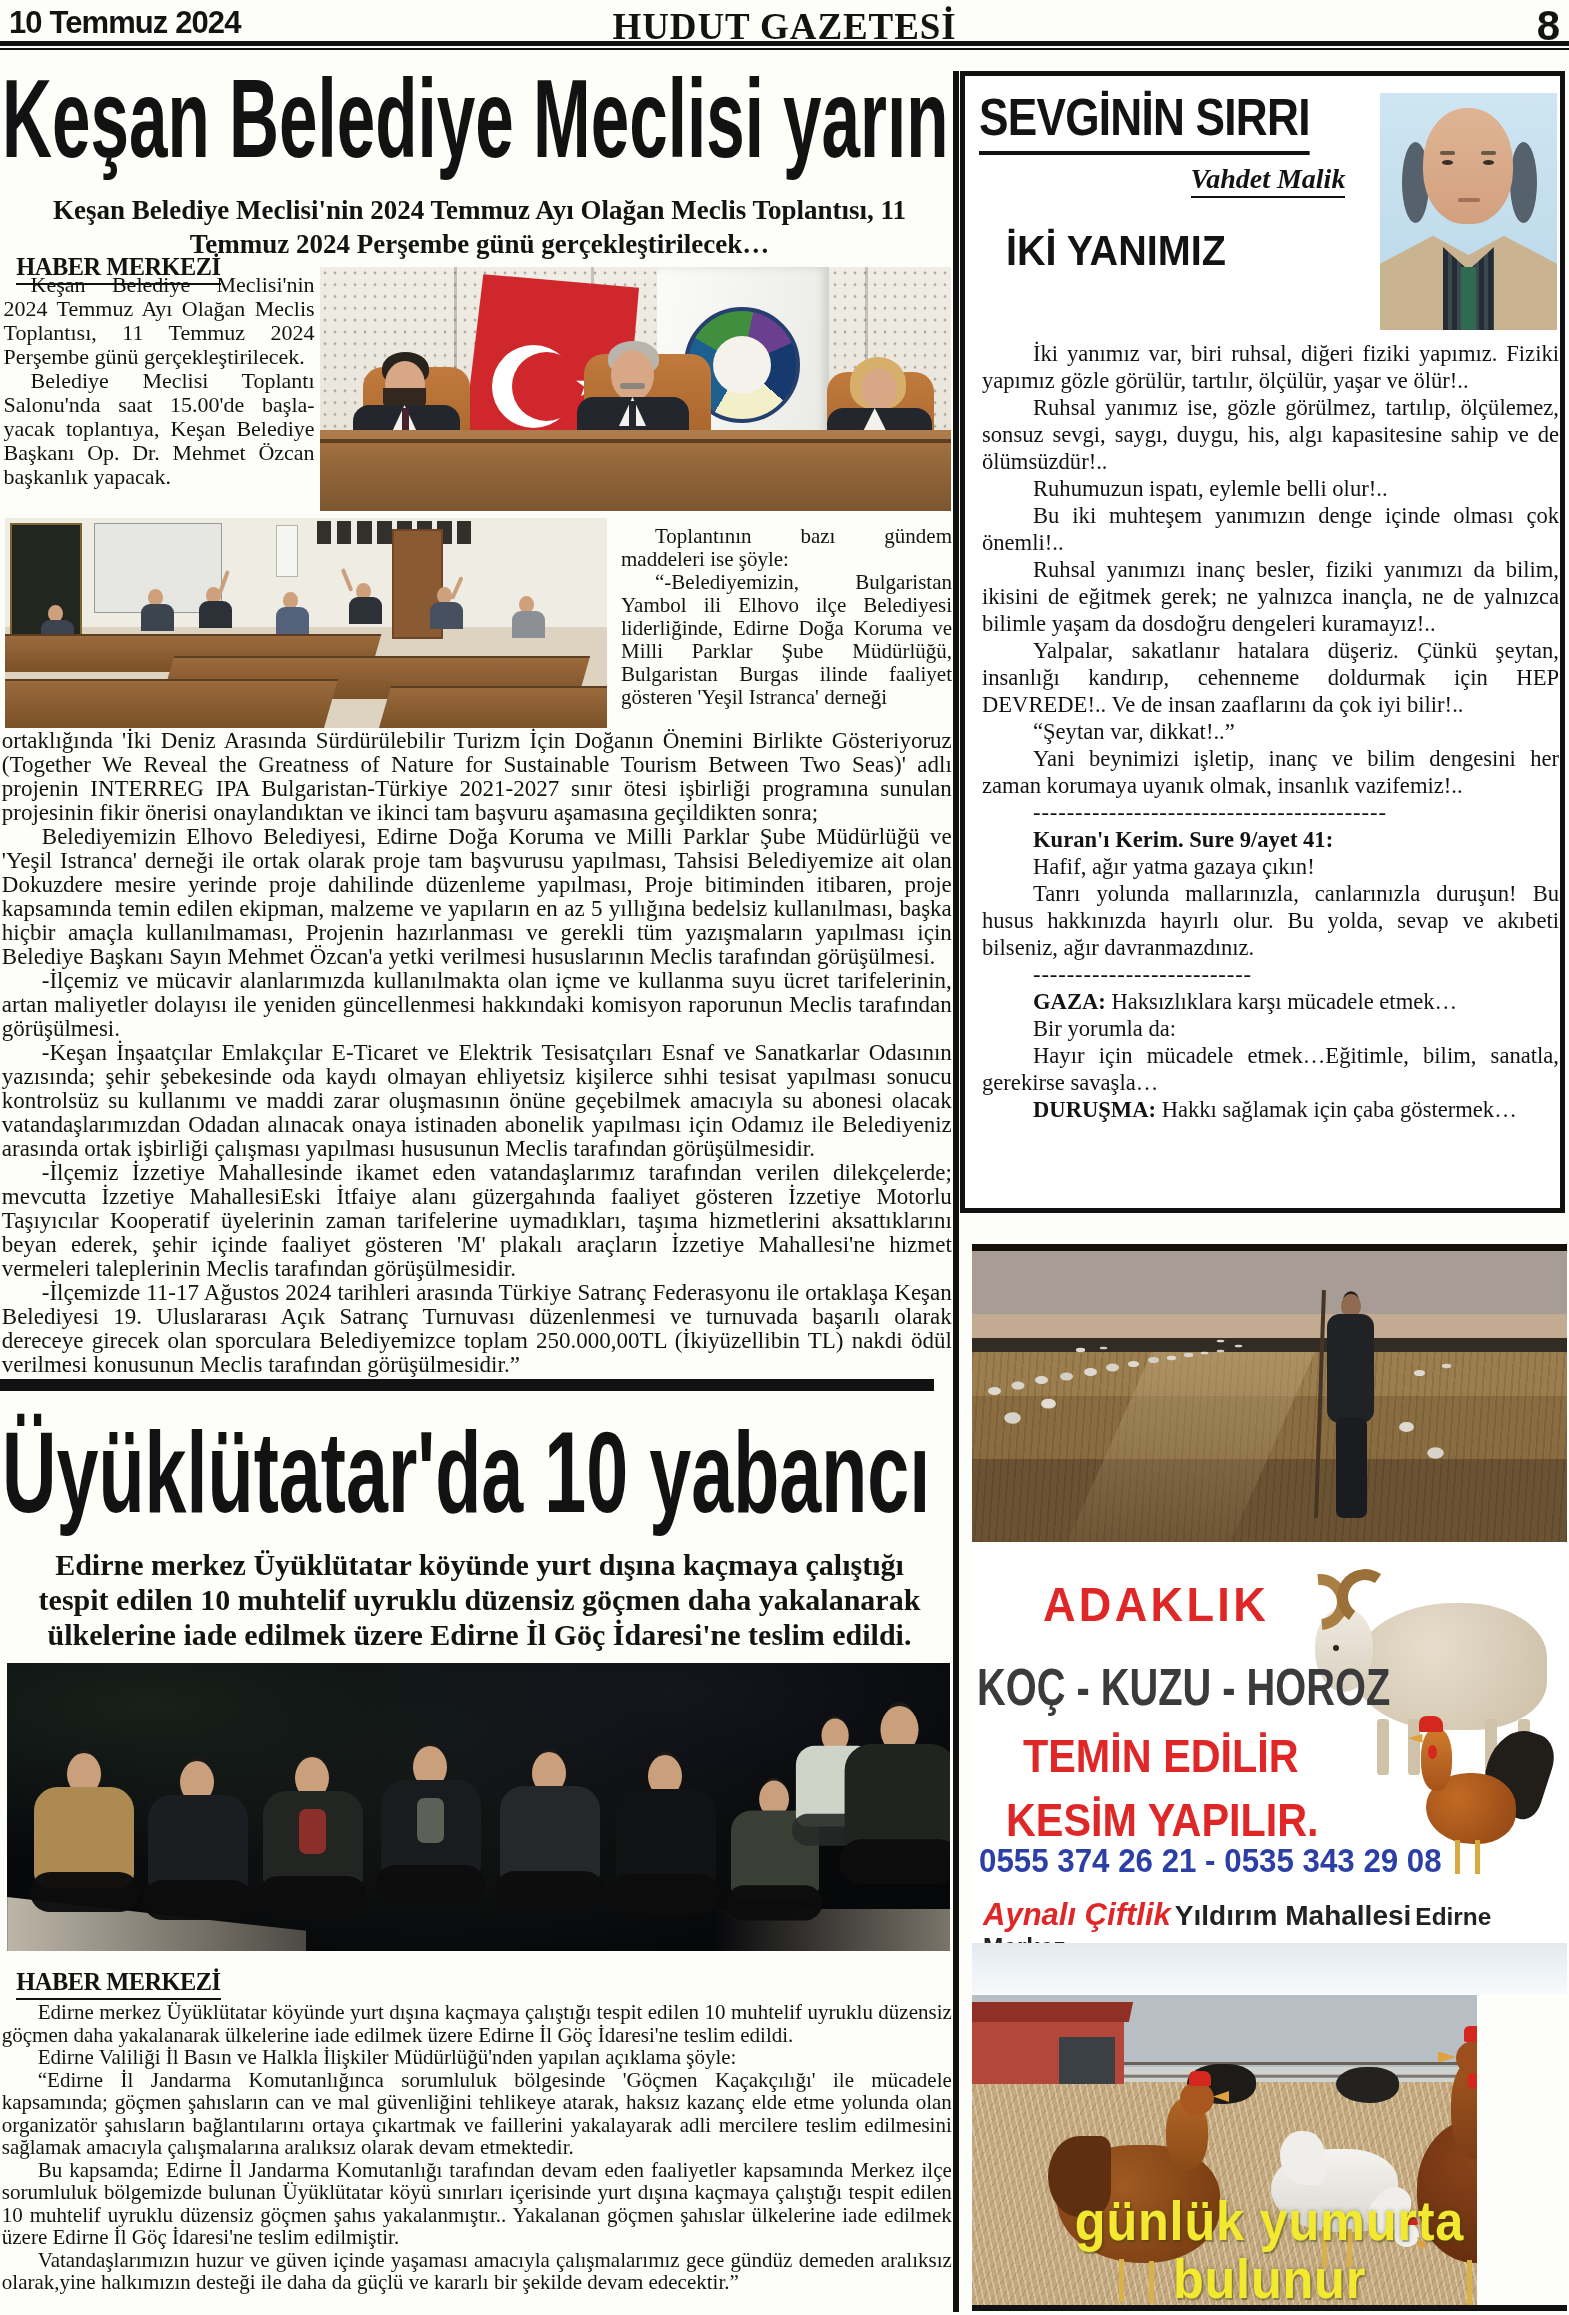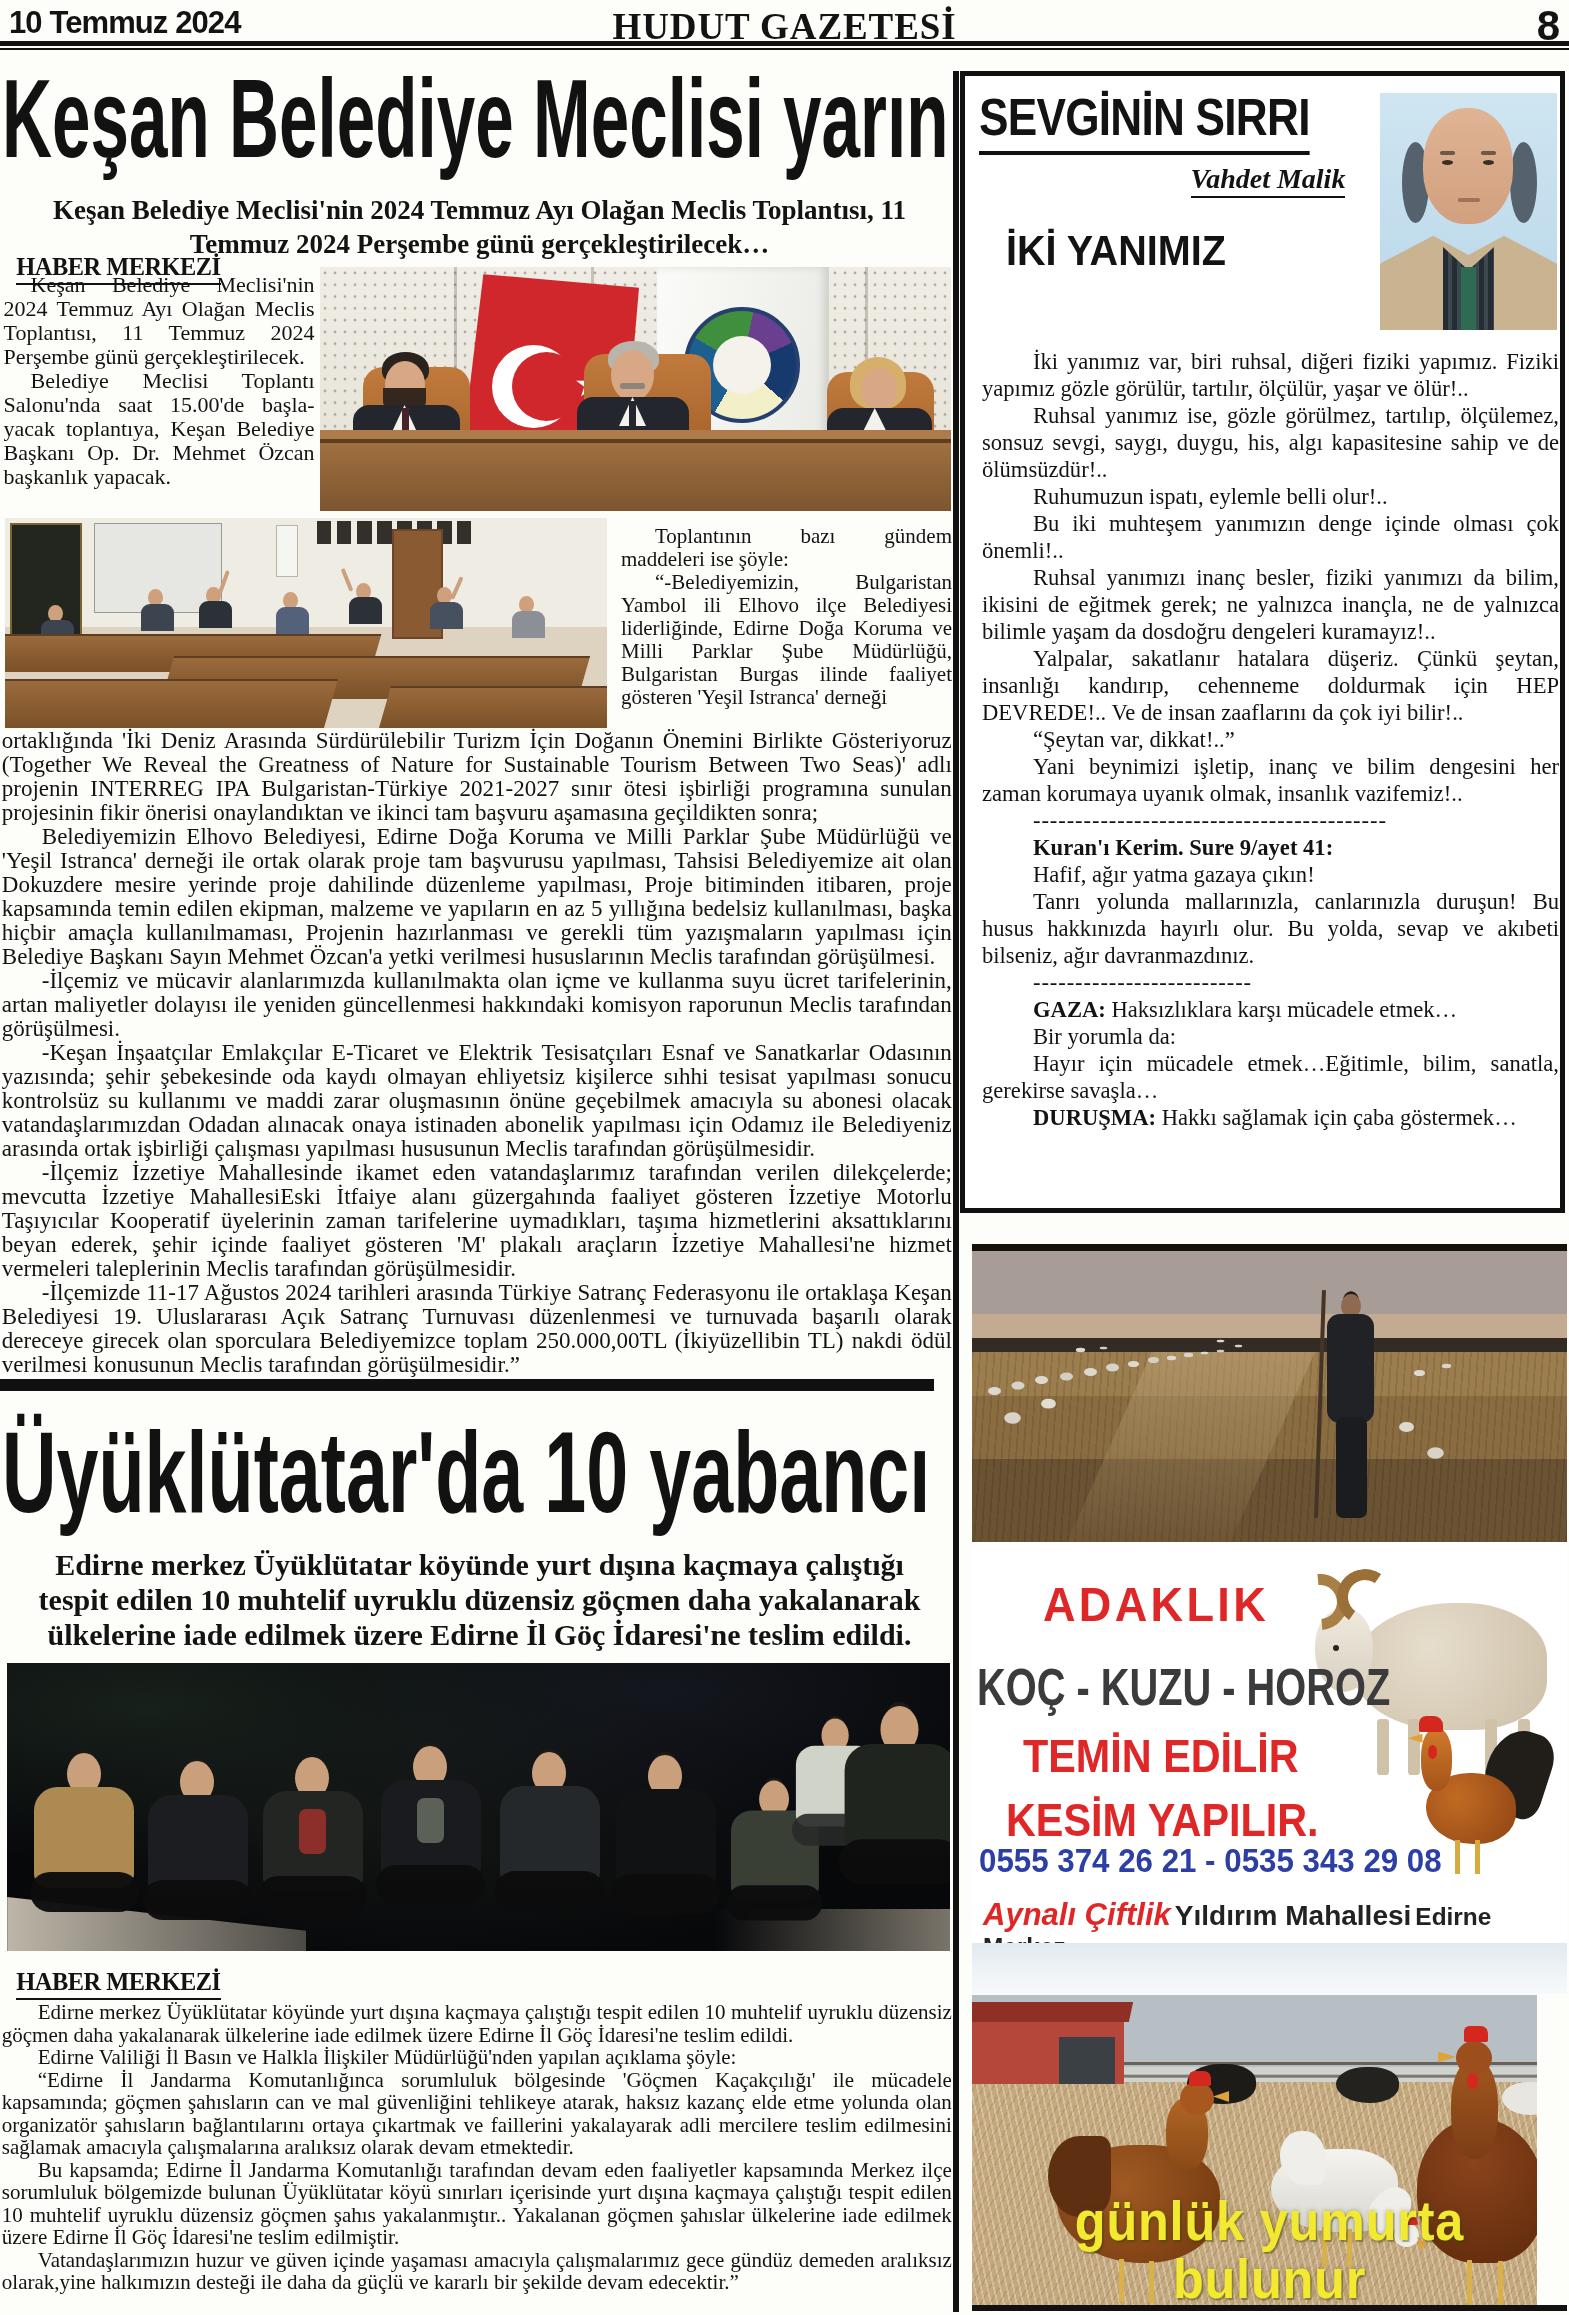--- a/index.html
+++ b/index.html
@@ -35,21 +35,21 @@
   .body2{left:1.8px;top:2001px;width:950px;font-size:21px;line-height:22.5px;text-align:justify;}
   .body2 p{text-indent:36px;}
   
   .vrule{left:953px;top:71px;width:6.3px;height:2241px;background:#111;}
   
   .colbox{left:960px;top:71px;width:605px;height:1142px;border:5.4px solid #111;background:#fff;}
   .colhead{left:979px;top:87px;display:inline-block;font-size:52px;font-weight:900;letter-spacing:-0.9px;transform:scaleX(.85);transform-origin:0 50%;border-bottom:4.5px solid #111;padding-bottom:3.6px;}
   .author{left:1171px;top:163px;width:194px;text-align:center;font-size:28px;font-weight:bold;font-style:italic;}
   .author span{display:inline-block;border-bottom:2.7px solid #111;padding-bottom:0.9px;}
   .coltitle{left:1006px;top:226px;font-size:43px;font-weight:900;transform:scaleX(.92);transform-origin:0 50%;letter-spacing:0;}
-  .colbody{left:982px;top:340px;width:577px;height:861px;overflow:hidden;font-size:22.6px;line-height:27px;text-align:justify;margin-top:8px;}
+  .colbody{left:982px;top:340px;width:577px;height:861px;overflow:hidden;font-size:22.6px;line-height:27px;text-align:justify;}
   .colbody p{text-indent:51px;}
   .colbody p.center-dash{text-indent:51px;letter-spacing:0.9px;}
   
   .photo{overflow:hidden;}
   
   .p1{left:320px;top:267px;width:631px;height:244px;background:linear-gradient(#f0ede6,#e4e0d4);}
   .p1 .dots{position:absolute;inset:0;background-image:radial-gradient(circle,rgba(110,105,92,.5) 1.2px,transparent 1.7px);background-size:10px 11.8px;}
   .p1 .seams{position:absolute;inset:0;background:repeating-linear-gradient(90deg,transparent 0 134px,rgba(90,80,70,.28) 134px 137px);}
   .trflag{position:absolute;left:138px;top:7.2px;width:181px;height:224px;background:#d0272c;clip-path:polygon(14% 0,100% 6%,90% 100%,0 94%);}
   .trflag .c1{position:absolute;left:34px;top:71px;width:83px;height:83px;border-radius:50%;background:#fff;}
@@ -131,21 +131,21 @@
   .ram .leg{position:absolute;top:152px;width:11.8px;height:56px;background:#cfc2a9;border-radius:3.6px;}
   .rooster{position:absolute;left:436px;top:179px;width:145px;height:161px;}
   .rooster .tail{position:absolute;right:3.6px;top:9px;width:63px;height:86px;border-radius:60% 40% 30% 60%;background:#211d18;transform:rotate(18deg);}
   .rooster .body{position:absolute;left:18px;top:52px;width:90px;height:71px;border-radius:50% 50% 45% 55%;background:radial-gradient(circle at 35% 35%,#c26a24,#8e4413);}
   .rooster .neck{position:absolute;left:12.7px;top:7.2px;width:31px;height:63px;border-radius:45%;background:linear-gradient(#d07b2c,#a5531a);}
   .rooster .comb{position:absolute;left:11px;top:-5.4px;width:23.5px;height:16.3px;background:#d4281f;border-radius:7.2px 9px 1.8px 1.8px;}
   .rooster .wat{position:absolute;left:20px;top:23.5px;width:9px;height:14.5px;border-radius:50%;background:#d4281f;}
   .rooster .beak{position:absolute;left:0;top:12.7px;width:14.5px;height:9px;background:#e0a23a;clip-path:polygon(0 50%,100% 0,100% 100%);}
   .rooster .leg{position:absolute;top:119px;width:4.5px;height:34px;background:#d8a93f;}
   
-  .p5{left:972px;top:1995px;width:565px;height:315px;background:linear-gradient(#b7bec4 0 72px,#cfd3d0 72px 87px,#c4a87e 87px 100%);}
+  .p5{left:972px;top:1995px;width:505px;height:315px;background:linear-gradient(#b7bec4 0 72px,#cfd3d0 72px 87px,#c4a87e 87px 100%);}
   .p5 .straw{position:absolute;left:0;top:87px;width:595px;height:228px;background:repeating-linear-gradient(78deg,rgba(255,252,240,.30) 0 1.8px,transparent 1.8px 6.3px),repeating-linear-gradient(-60deg,rgba(90,60,30,.12) 0 1.8px,transparent 1.8px 8.1px);}
   .p5 .barn{position:absolute;left:0;top:20px;width:152px;height:69px;background:#b5473a;}
   .p5 .roof{position:absolute;left:-7.2px;top:7.2px;width:166px;height:20px;background:#8f2f25;transform:skewX(-12deg);}
   .p5 .open{position:absolute;left:87px;top:42px;width:56px;height:47px;background:#3a4043;}
   .p5 .fence{position:absolute;left:152px;top:67px;width:443px;height:2.7px;background:#6b6257;box-shadow:0 12.7px 0 rgba(107,98,87,.8);}
   .hen{position:absolute;}
   .hen .bd{position:absolute;border-radius:50% 45% 48% 55%;}
   .hen .hd{position:absolute;border-radius:50%;}
   .hen .cm{position:absolute;background:#d4281f;border-radius:5.4px 7.2px 1.8px 1.8px;}
   .hen .bk{position:absolute;background:#e0a23a;clip-path:polygon(0 50%,100% 0,100% 100%);}

